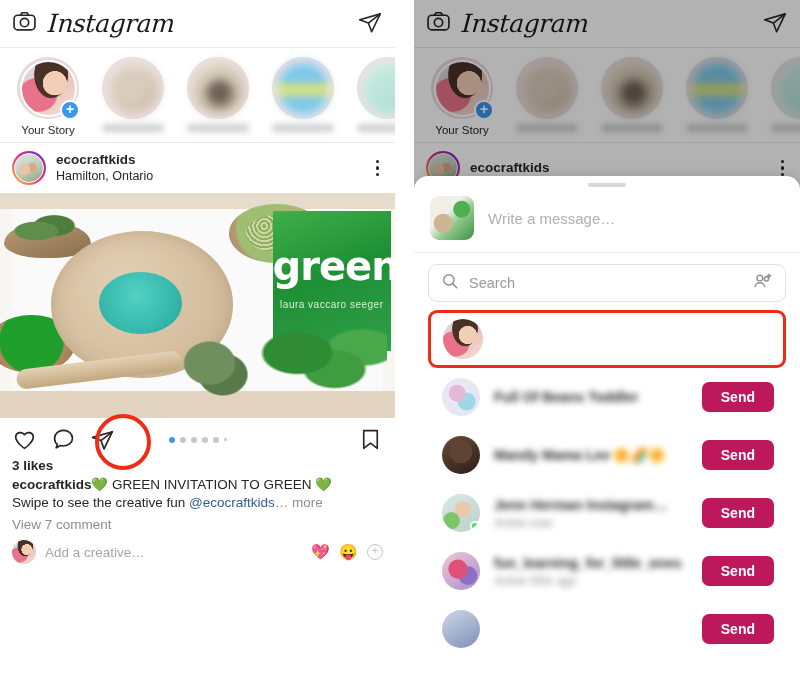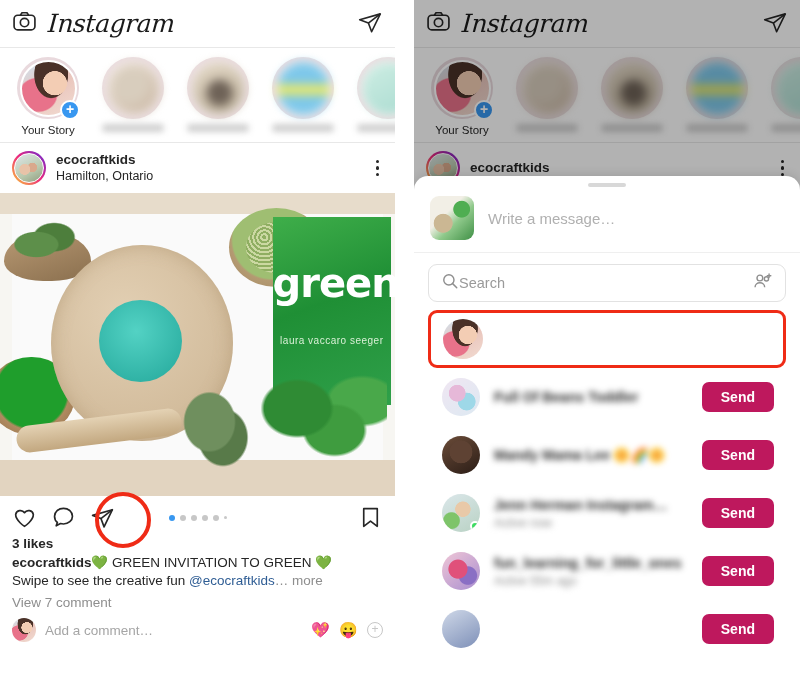--- a/index.html
+++ b/index.html
@@ -79,21 +79,21 @@
   
   .post-header { display:flex; align-items:center; padding:8px 12px; gap:10px; background:#fff; }
   .post-av-ring { width:34px; height:34px; border-radius:50%; padding:2px; background:linear-gradient(45deg,#f9ce34,#ee2a7b,#6228d7); flex:0 0 auto; }
   .post-av { width:100%; height:100%; border-radius:50%; border:1.5px solid #fff; overflow:hidden; }
   .post-meta { flex:1; line-height:1.25; }
   .post-user { font-size:13.5px; font-weight:bold; color:#262626; }
   .post-loc  { font-size:12.5px; color:#262626; }
   .dots-v { display:flex; flex-direction:column; gap:3px; padding:4px 4px 4px 10px; }
   .dots-v i { width:3.5px; height:3.5px; background:#262626; border-radius:50%; display:block; }
 
-  .post-image { position:relative; width:100%; height:303px; overflow:hidden; background:#efe9df; }
+  .post-image { position:relative; width:100%; height:225px; overflow:hidden; background:#efe9df; }
   .pi-bg { position:absolute; inset:0;
     background:
       linear-gradient(180deg,#e7dccb 0 7%, #f7f6f2 7% 88%, #e2d4c0 88% 100%);
   }
   .pi-board { position:absolute; left:3%; top:7%; width:94%; height:81%; background:#fafafa; }
   .pi-tray {
     position:absolute; left:13%; top:17%; width:46%; height:65%;
     border-radius:50%; background:radial-gradient(circle at 40% 35%, #e2cfb3, #cbb391);
     box-shadow:inset 0 0 18px rgba(150,120,80,.35);
   }
@@ -165,21 +165,21 @@
     background:#fff; border-radius:14px 14px 0 0; z-index:12;
     box-shadow:0 -2px 10px rgba(0,0,0,.10);
   }
   .grabber { width:38px; height:4px; border-radius:3px; background:#d8d8d8; margin:7px auto 0; }
   .msg-row { display:flex; align-items:center; gap:14px; padding:9px 16px 12px; border-bottom:1px solid #efefef; }
   .msg-thumb { width:44px; height:44px; border-radius:9px; overflow:hidden; flex:0 0 auto; }
   .msg-placeholder { font-size:15px; color:#b0b0b0; }
 
   .search-wrap { padding:11px 14px 8px; }
   .search-box {
-    display:flex; align-items:center; height:38px; padding:0 12px;
+    display:flex; align-items:center; gap:10px; height:38px; padding:0 12px;
     border:1px solid #e2e2e2; border-radius:9px; background:#fff;
   }
   .search-ph { font-size:14.5px; color:#9a9a9a; flex:1; }
 
   .story-row-wrap { padding:0 14px; }
   .story-row {
     display:flex; align-items:center; gap:16px; height:58px; padding:0 12px;
     border:3px solid #ef2b16; border-radius:9px; background:#fff;
   }
   .story-row-av { width:40px; height:40px; border-radius:50%; overflow:hidden; flex:0 0 auto; }
@@ -327,21 +327,21 @@
 
     <div class="caption">
       <b>ecocraftkids</b><span>💚</span><span> GREEN INVITATION TO GREEN </span><span>💚</span><br>
       <span>Swipe to see the creative fun </span><span class="mention">@ecocraftkids</span><span class="more">…</span><span class="more"> more</span>
     </div>
 
     <div class="view-comments">View 7 comment</div>
 
     <div class="add-comment">
       <div class="ac-av ph-girl"></div>
-      <div class="ac-text">Add a comment…</div>
+      <div class="ac-text">Add a creative…</div>
       <span class="ac-emoji">💖</span>
       <span class="ac-emoji">😛</span>
       <span class="ac-plus">+</span>
     </div>
   </div>
 
   <div class="gutter"></div>
 
   <div class="panel" id="panel-right">
 

